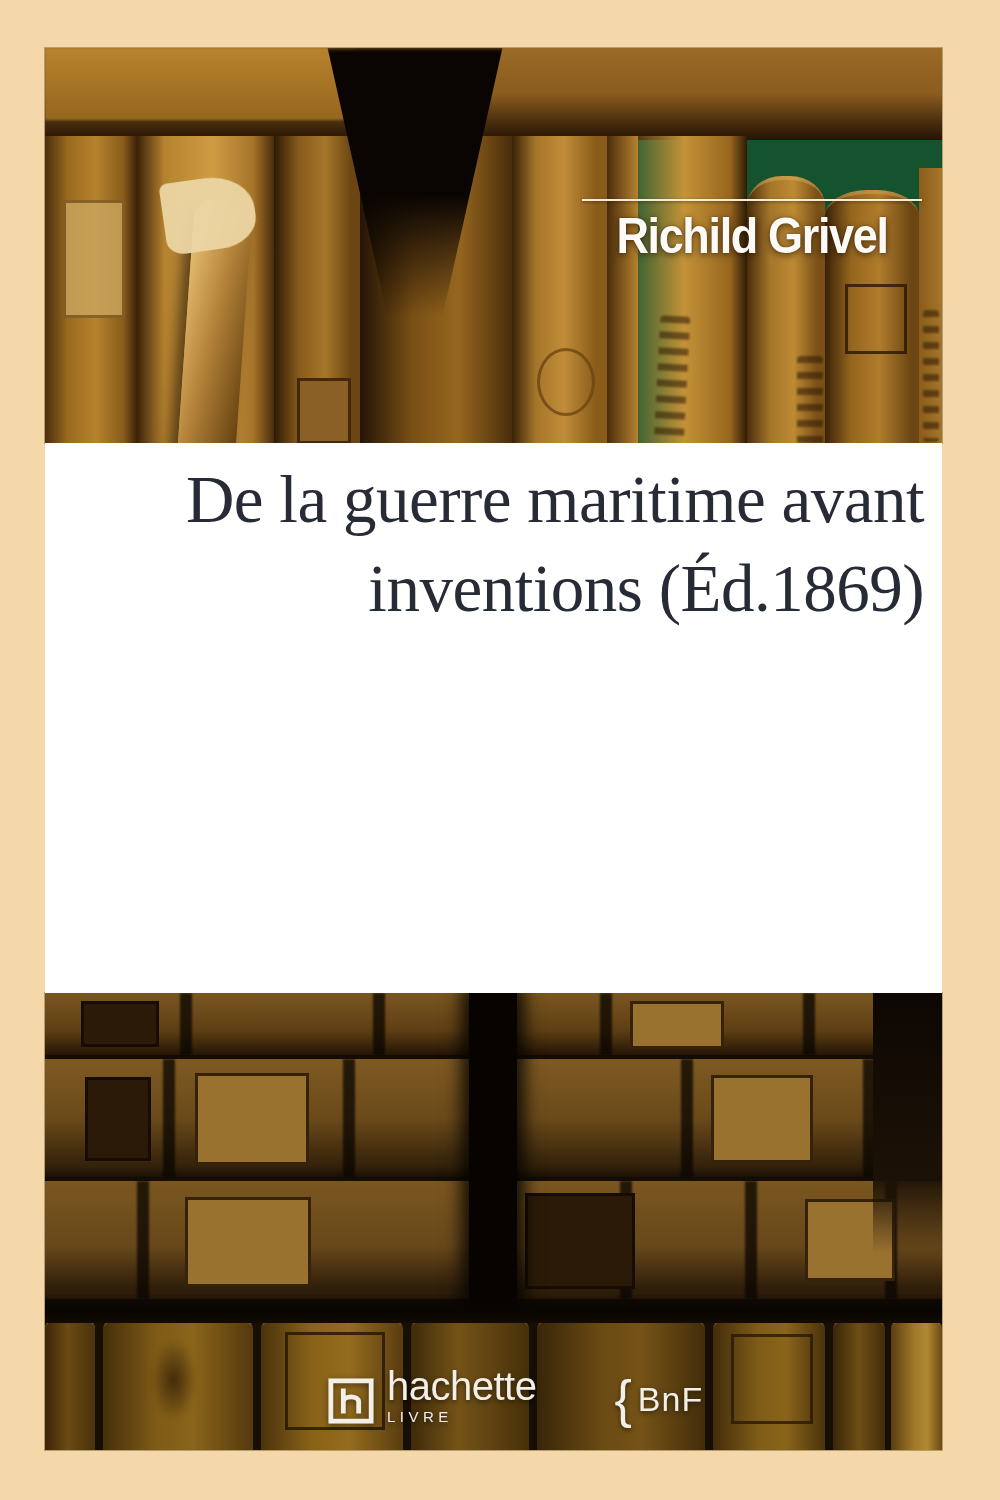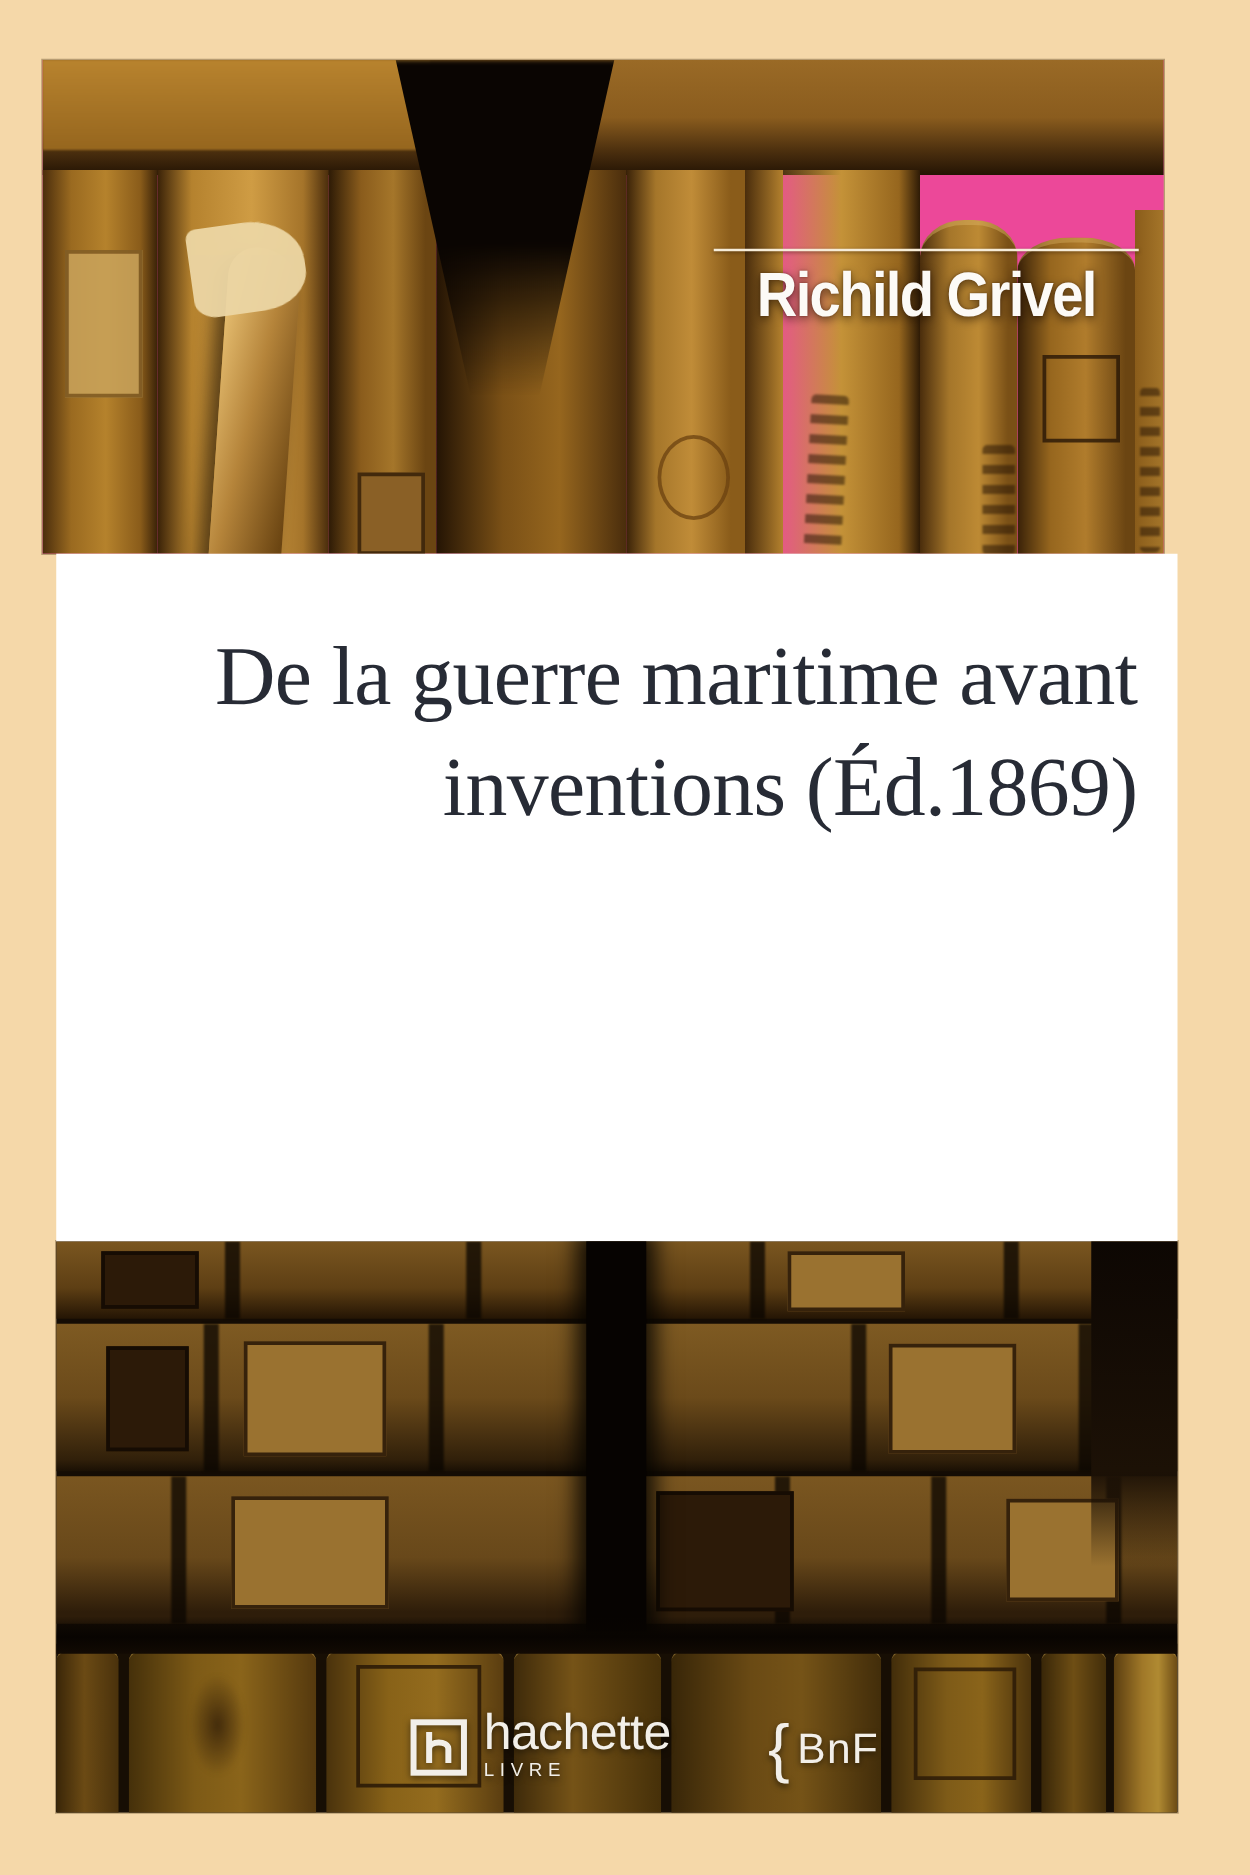--- a/index.html
+++ b/index.html
@@ -6,21 +6,21 @@
   body{
     width:1000px;height:1500px;
     background:#f5d8a9;
     font-family:"Liberation Sans", sans-serif;
     overflow:hidden;
   }
   .cover{position:relative;width:1000px;height:1500px;background:#f5d8a9;overflow:hidden;}
 
   
   .photo{position:absolute;overflow:hidden;outline:1px solid rgba(70,45,12,.35);}
-  .top-photo{left:34px;top:48px;width:897px;height:395px;background:#ec4899;}
+  .top-photo{left:45px;top:48px;width:897px;height:395px;background:#14532d;}
   .bottom-photo{left:45px;top:993px;width:897px;height:457px;background:#140c04;}
   .photo *{position:absolute;}
 
   
   .tp-shelf{left:0;top:0;width:897px;height:92px;
     background:linear-gradient(180deg,#9a6a26 0%,#8a5c1e 50%,#4a2e0e 80%,#241404 100%);}
   .tp-shelf-left{left:0;top:0;width:310px;height:72px;
     background:linear-gradient(180deg,#b8832e,#96661e);filter:blur(1px);}
   .tp-wedge{left:255px;top:0;width:230px;height:268px;
     background:linear-gradient(180deg,#0a0502 0%,#0a0502 55%,rgba(10,5,2,0) 100%);
@@ -66,21 +66,21 @@
   .author-block{position:absolute;right:20px;top:151px;width:340px;text-align:center;z-index:5;}
   .author-rule{position:static;display:block;height:2px;width:340px;background:#f6ecd8;
     box-shadow:0 1px 3px rgba(40,20,0,.5);}
   .author-name{position:static;display:block;margin-top:6px;
     font-size:50px;font-weight:700;letter-spacing:-1.5px;color:#fcfaf6;
     transform:scaleX(.9);transform-origin:center;
     text-shadow:0 2px 8px rgba(30,15,0,.65),0 0 2px rgba(60,30,5,.5);white-space:nowrap;}
 
   
   .title-band{position:absolute;left:45px;top:443px;width:897px;height:550px;background:#ffffff;z-index:2;}
-  .title{margin:14px;padding:40px 18px 0 0;text-align:right;
+  .title{margin:0;padding:12px 18px 0 0;text-align:right;
     font-family:"Liberation Serif", serif;font-weight:400;
     font-size:67px;line-height:1.33;color:#272b35;letter-spacing:-.5px;}
   .title .tl{display:block;}
 
   
   .row{left:0;width:897px;}
   .r0{top:0;height:62px;background:linear-gradient(180deg,#7a5620,#5e3f14 60%,#241504);}
   .r1{top:66px;height:118px;background:linear-gradient(180deg,#7e5a22 0,#6b4a1a 50%,#31200a 92%,#1a1004);}
   .r2{top:188px;height:118px;background:linear-gradient(180deg,#7a5620 0,#68481a 55%,#2e1d0a 92%);}
   .seam{top:0;width:12px;height:100%;background:rgba(12,6,1,.78);filter:blur(1px);}
@@ -104,21 +104,21 @@
   .st6{left:668px;width:112px;background:linear-gradient(90deg,#422d0a,#7e5b18 40%,#8a641a 65%,#4a320c);}
   .st7{left:788px;width:52px;background:linear-gradient(90deg,#382608,#6e4e14 50%,#422d0a);}
   .st8{left:846px;width:51px;background:linear-gradient(90deg,#5a3d10,#a07828 45%,#b08a32 70%,#6b4a14);}
   .swirl{left:40px;top:6px;width:62px;height:112px;
     background:radial-gradient(closest-side,rgba(50,30,8,.8),rgba(50,30,8,0) 72%);
     filter:blur(2px);}
   .st-panel{left:24px;top:14px;width:94px;height:92px;border:3px solid rgba(40,24,6,.85);filter:blur(.6px);}
   .st-panel6{left:18px;top:16px;width:76px;height:84px;border:3px solid rgba(40,24,6,.8);filter:blur(.6px);}
 
   
-  .publisher-row{position:absolute;left:282px;top:372px;display:flex;align-items:center;z-index:6;
+  .publisher-row{position:absolute;left:282px;top:372px;display:flex;align-items:flex-end;z-index:6;
     color:#f2efe9;text-shadow:0 2px 5px rgba(0,0,0,.55);}
   .publisher-row svg{position:static;display:block;margin-top:6px;
     filter:drop-shadow(0 2px 3px rgba(0,0,0,.5));}
   .hl-text{position:static;margin-left:12px;display:flex;flex-direction:column;}
   .hl-name{position:static;font-size:40px;line-height:1;letter-spacing:-.5px;}
   .hl-livre{position:static;font-size:15px;letter-spacing:4.5px;margin-top:2px;}
   .bnf-logo{position:static;display:flex;align-items:center;margin-left:78px;margin-top:8px;}
   .bnf-brace{position:static;font-size:52px;line-height:1;font-weight:400;margin-right:6px;}
   .bnf-name{position:static;font-size:34px;line-height:1;letter-spacing:1px;}
 </style>

